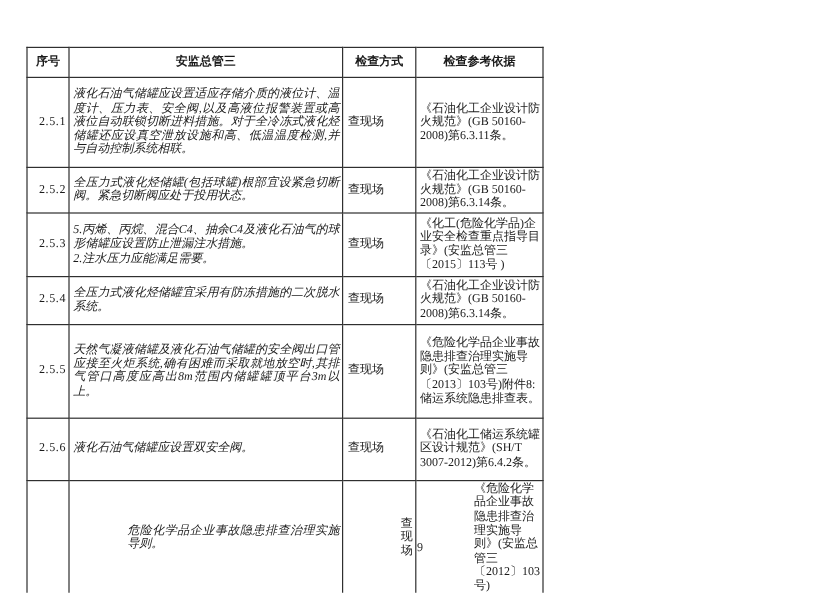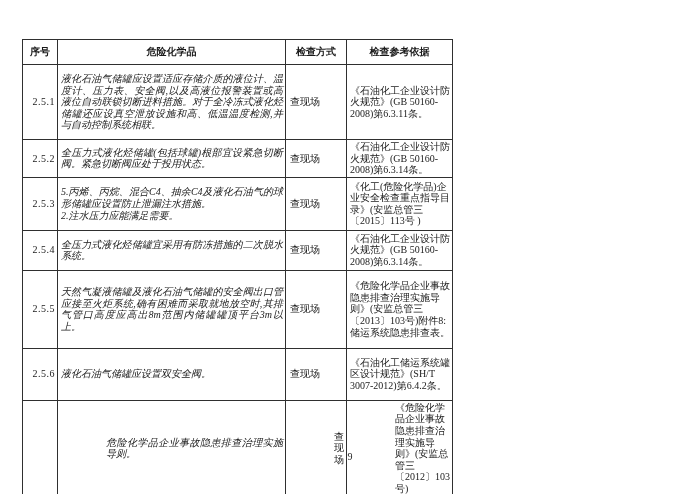--- a/index.html
+++ b/index.html
@@ -83,21 +83,21 @@
 <table class="doc-table">
   <colgroup>
     <col class="c-serial">
     <col class="c-content">
     <col class="c-method">
     <col class="c-reference">
   </colgroup>
   <thead>
     <tr>
       <th>序号</th>
-      <th>危险化学品</th>
+      <th>安监总管三</th>
       <th>检查方式</th>
       <th>检查参考依据</th>
     </tr>
   </thead>
   <tbody>
     <tr class="row-1">
       <td class="cell-serial">2.5.1</td>
       <td class="cell-content">液化石油气储罐应设置适应存储介质的液位计、温度计、压力表、安全阀,以及高液位报警装置或高液位自动联锁切断进料措施。对于全冷冻式液化烃储罐还应设真空泄放设施和高、低温温度检测,并与自动控制系统相联。</td>
       <td class="cell-method">查现场</td>
       <td class="cell-reference">《石油化工企业设计防火规范》(GB 50160-2008)第6.3.11条。</td>

